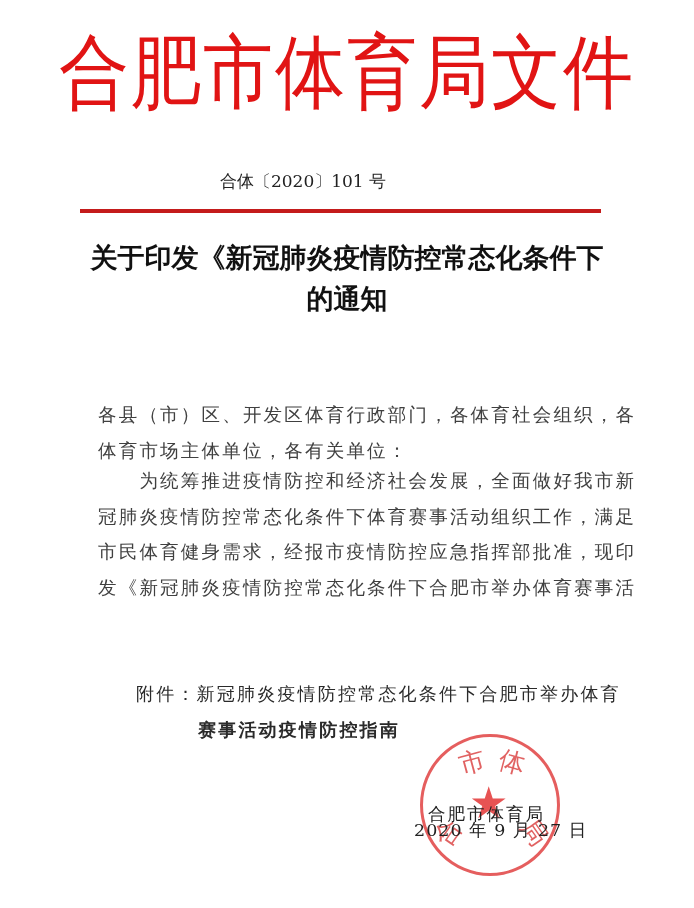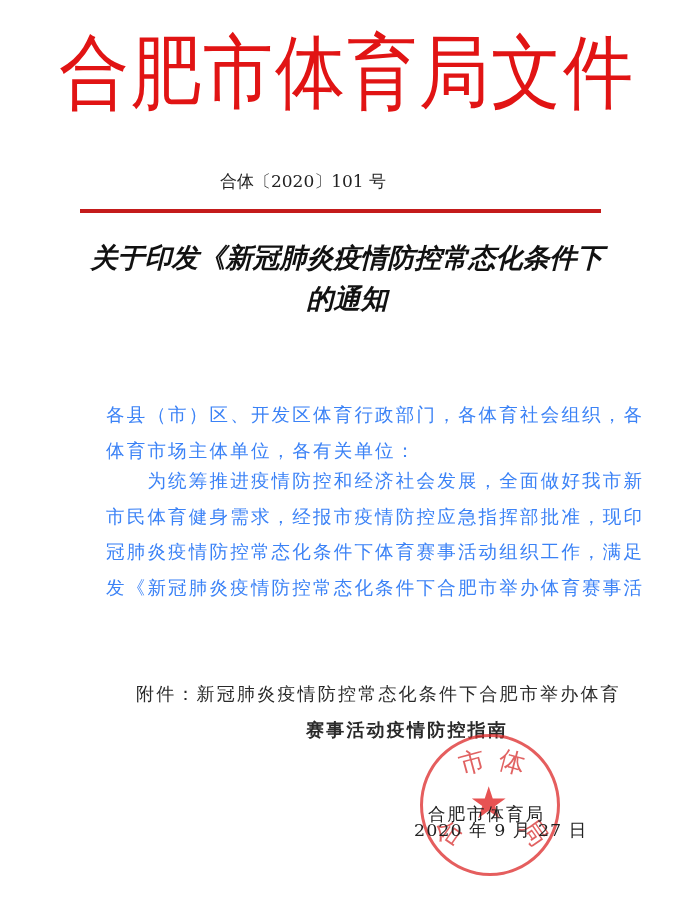--- a/index.html
+++ b/index.html
@@ -13,31 +13,31 @@
     transform: scaleY(1.15); transform-origin: center;
   }
   .doc-number {
     left: 0; width: 606px; top: 170px; text-align: center; font-size: 17px; color: #222;
   }
   .red-rule {
     left: 80px; top: 209px; width: 521px; height: 4px; background: #c41b1b;
   }
   .notice-title {
     left: 60px; width: 574px; top: 237px; text-align: center;
-    font-size: 27px; line-height: 41px; font-weight: bold; color: #111; font-style: italic;
+    font-size: 27px; line-height: 41px; font-weight: bold; color: #111;
   }
   .notice-title div { white-space: nowrap; }
   .body-text {
-    left: 106px; width: 510px; font-size: 18.5px; line-height: 35.5px; color: #3b82f6;
+    left: 98px; width: 510px; font-size: 18.5px; line-height: 35.5px; color: #404040;
     letter-spacing: 2.2px;
   }
   .body-text div { white-space: nowrap; }
   .addressee { top: 397px; }
   .paragraph { top: 463px; }
-  .attachment { top: 676px; left: 136px; width: 480px; font-size: 18px; line-height: 36px; letter-spacing: 2.2px; color: #2a2a2a; text-align: center; }
+  .attachment { top: 676px; left: 136px; width: 480px; font-size: 18px; line-height: 36px; letter-spacing: 2.2px; color: #2a2a2a; }
   .attachment div { white-space: nowrap; }
   .attachment .cont { padding-left: 62px; font-weight: bold; }
   .seal {
     left: 420px; top: 734px; width: 140px; height: 142px; border-radius: 50%;
     border: 3px solid rgba(220,40,40,0.75); box-sizing: border-box;
   }
   .seal-text {
     position: absolute; color: rgba(215,45,45,0.75); font-size: 26px; font-family: "DejaVu Sans", sans-serif;
   }
   .seal-star {
@@ -64,22 +64,22 @@
   <div>的通知</div>
 </div>
 
 <div class="abs body-text addressee">
   <div>各县（市）区、开发区体育行政部门，各体育社会组织，各</div>
   <div>体育市场主体单位，各有关单位：</div>
 </div>
 
 <div class="abs body-text paragraph">
   <div>　　为统筹推进疫情防控和经济社会发展，全面做好我市新</div>
+  <div>冠肺炎疫情防控常态化条件下体育赛事活动组织工作，满足</div>
   <div>市民体育健身需求，经报市疫情防控应急指挥部批准，现印</div>
-  <div>冠肺炎疫情防控常态化条件下体育赛事活动组织工作，满足</div>
   <div>发《新冠肺炎疫情防控常态化条件下合肥市举办体育赛事活</div>
 </div>
 
 <div class="abs attachment">
   <div>
     <span>附件：</span><span>新冠肺炎疫情防控常态化条件下合肥市举办体育</span>
   </div>
   <div class="cont">赛事活动疫情防控指南</div>
 </div>
 

